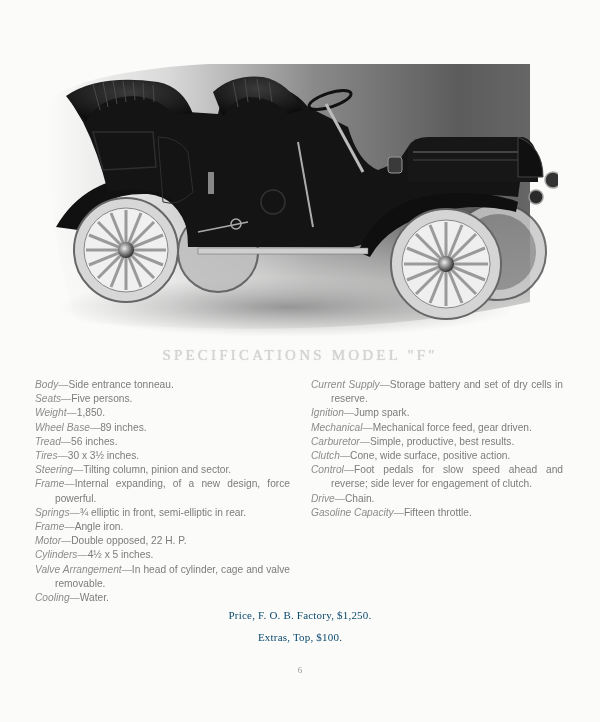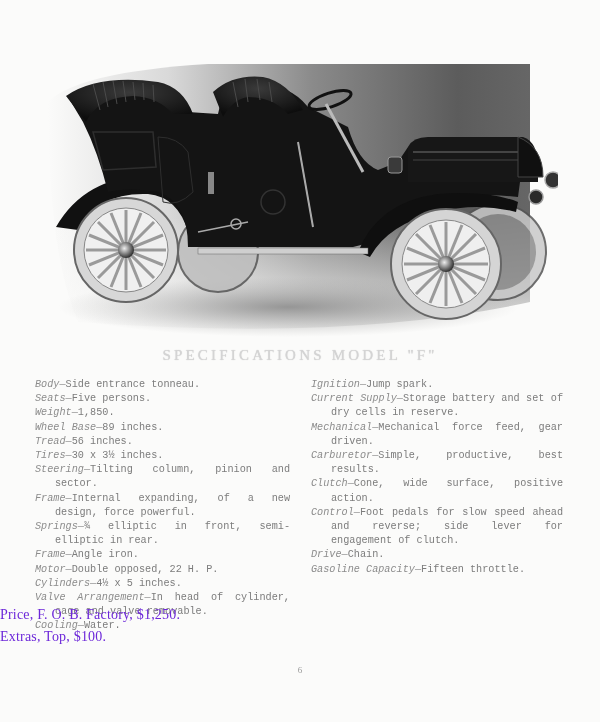--- a/index.html
+++ b/index.html
@@ -18,35 +18,35 @@
     .spec-heading {
       position: absolute; left: 0; right: 0; top: 347px;
       text-align: center;
       font-family: "Liberation Serif", serif;
       font-size: 15px; letter-spacing: 3.2px;
       color: #d4d4d4;
       text-shadow: 0 0 1px #c8c8c8;
     }
     .col {
       position: absolute; top: 378px;
-      font-family: Liberation Mono, monospace;
+      font-family: Liberation Sans, sans-serif;
       font-size: 10.2px; line-height: 14.2px;
       color: #7c7c7c;
     }
     .col.left { left: 35px; width: 255px; }
     .col.right { left: 311px; width: 252px; }
     .spec { margin: 0; padding-left: 20px; text-indent: -20px; text-align: justify; }
     .spec .key { font-style: italic; color: #8c8c8c; }
     .spec .dash { color: #9a9a9a; }
     .price-block {
       position: absolute; left: 0; right: 0; top: 604px;
-      text-align: left;
+      text-align: center;
       font-family: "Liberation Serif", serif;
-      font-size: 14px; line-height: 22px;
-      color: #6d28d9; letter-spacing: 0.2px;
+      font-size: 11px; line-height: 22px;
+      color: #0c4a6e; letter-spacing: 0.2px;
     }
     .page-num {
       position: absolute; left: 0; right: 0; top: 665px;
       text-align: center;
       font-family: "Liberation Serif", serif;
       font-size: 9px; color: #9a9a9a;
     }
   </style>
 </head>
 <body>
@@ -191,22 +191,22 @@
   <p class="spec"><span class="key">Frame</span><span class="dash">—</span><span>Internal expanding, of a new design, force powerful.</span></p>
   <p class="spec"><span class="key">Springs</span><span class="dash">—</span><span>¾ elliptic in front, semi-elliptic in rear.</span></p>
   <p class="spec"><span class="key">Frame</span><span class="dash">—</span><span>Angle iron.</span></p>
   <p class="spec"><span class="key">Motor</span><span class="dash">—</span><span>Double opposed, 22 H. P.</span></p>
   <p class="spec"><span class="key">Cylinders</span><span class="dash">—</span><span>4½ x 5 inches.</span></p>
   <p class="spec"><span class="key">Valve Arrangement</span><span class="dash">—</span><span>In head of cylinder, cage and valve removable.</span></p>
   <p class="spec"><span class="key">Cooling</span><span class="dash">—</span><span>Water.</span></p>
 </div>
 
 <div class="col right">
+  <p class="spec"><span class="key">Current Supply</span><span class="dash">—</span><span>Storage battery and set of dry cells in reserve.</span></p>
   <p class="spec"><span class="key">Ignition</span><span class="dash">—</span><span>Jump spark.</span></p>
-  <p class="spec"><span class="key">Current Supply</span><span class="dash">—</span><span>Storage battery and set of dry cells in reserve.</span></p>
   <p class="spec"><span class="key">Mechanical</span><span class="dash">—</span><span>Mechanical force feed, gear driven.</span></p>
   <p class="spec"><span class="key">Carburetor</span><span class="dash">—</span><span>Simple, productive, best results.</span></p>
   <p class="spec"><span class="key">Clutch</span><span class="dash">—</span><span>Cone, wide surface, positive action.</span></p>
   <p class="spec"><span class="key">Control</span><span class="dash">—</span><span>Foot pedals for slow speed ahead and reverse; side lever for engagement of clutch.</span></p>
   <p class="spec"><span class="key">Drive</span><span class="dash">—</span><span>Chain.</span></p>
   <p class="spec"><span class="key">Gasoline Capacity</span><span class="dash">—</span><span>Fifteen throttle.</span></p>
 </div>
 
 <div class="price-block">
   <div>Price, F. O. B. Factory, $1,250.</div>

